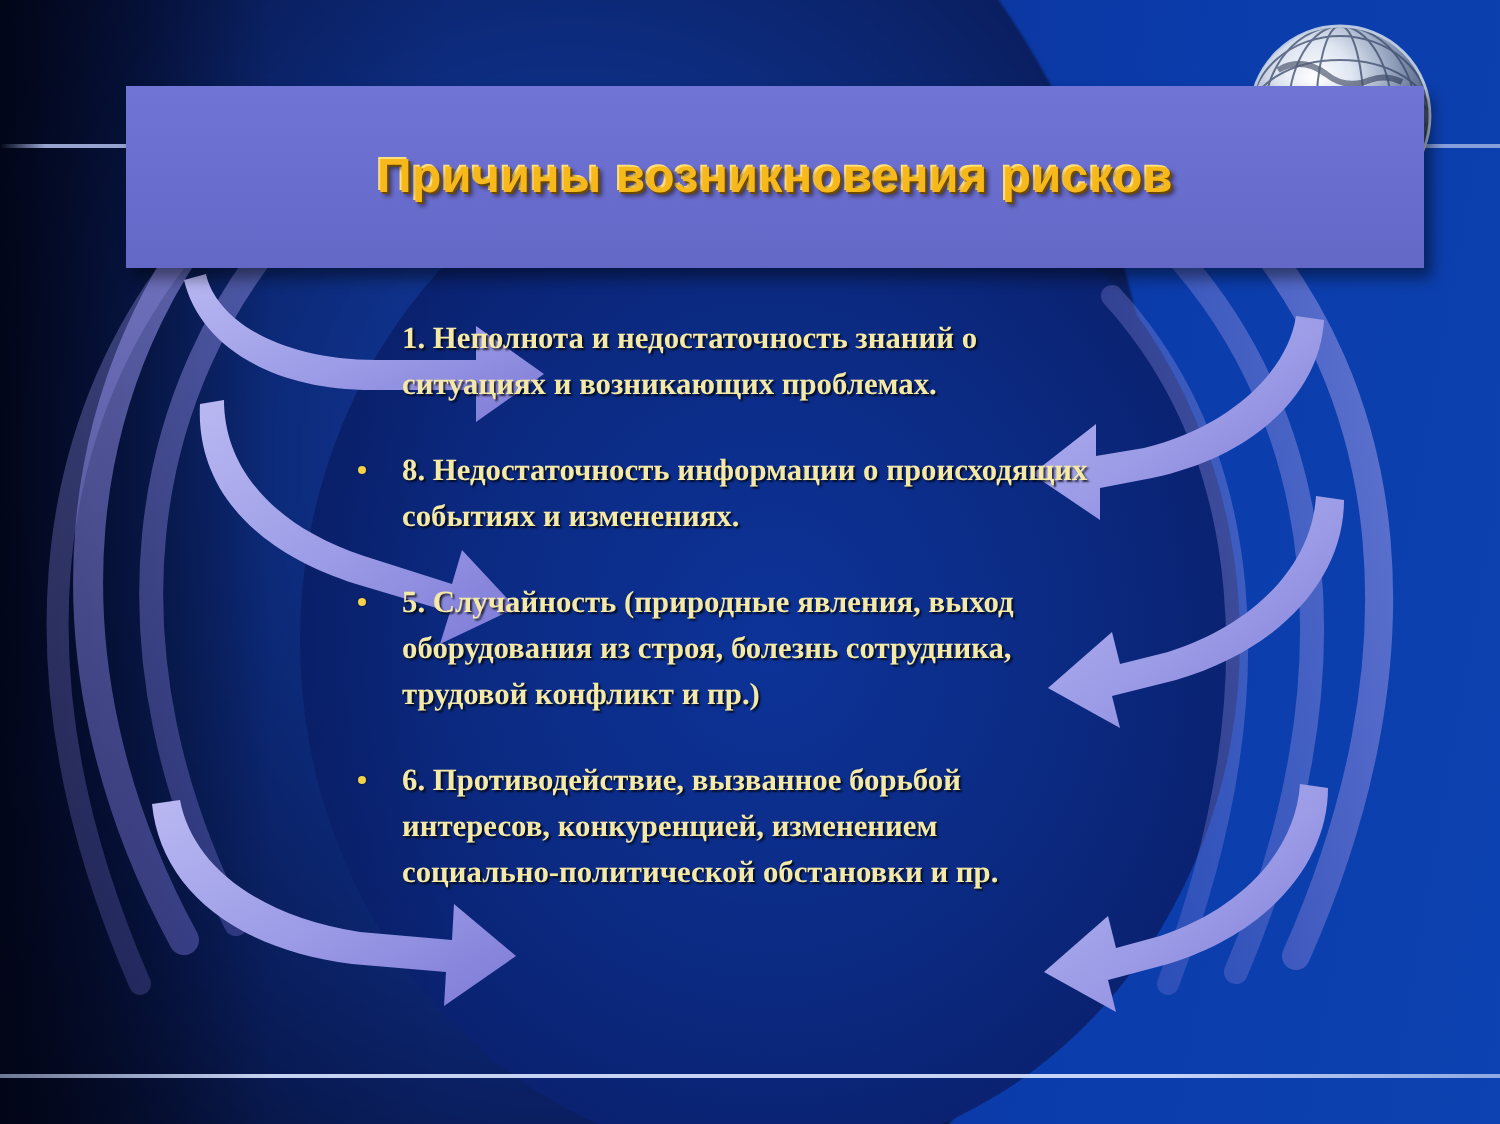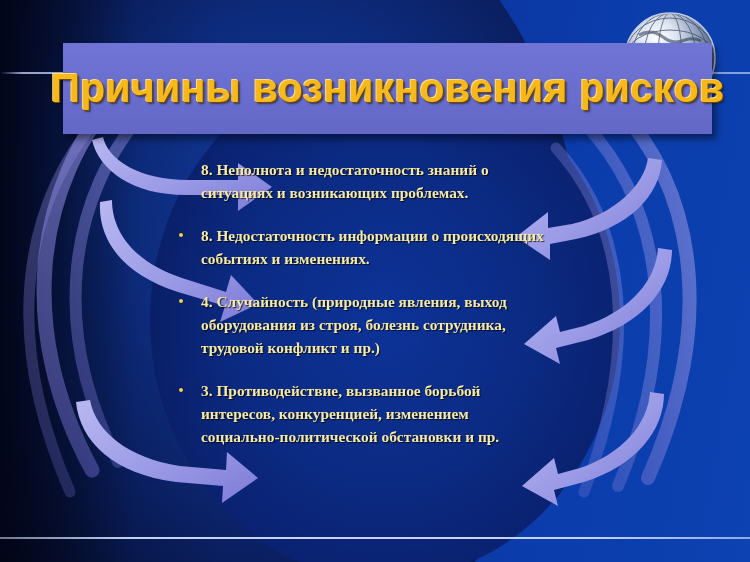--- a/index.html
+++ b/index.html
@@ -128,21 +128,21 @@
     height: 91px;
     background: linear-gradient(180deg, #7074d4 0%, #6a6ece 48%, #6367c6 100%);
     box-shadow: 4px 5px 7px rgba(0,0,0,0.45);
     display: flex;
     align-items: center;
     justify-content: center;
   }
   .title-text {
     font-family: "Liberation Sans", sans-serif;
     font-weight: bold;
-    font-size: 41px;
+    font-size: 24px;
     letter-spacing: 0.3px;
     color: #f7b81b;
     text-shadow:
         1px 1px 0 #6b4a06,
         2px 2px 2px rgba(20,10,0,0.55),
        -1px -1px 0 #ffe07a;
     white-space: nowrap;
   }
 
   
@@ -297,33 +297,33 @@
   </div>
 
   <div class="title-box">
     <div class="title-text">Причины возникновения рисков</div>
   </div>
 
   <div class="body-list">
 
     <div class="bullet-row">
 
-      <div class="bullet-text">8. Неполнота и недостаточность знаний о ситуациях и возникающих проблемах.</div>
+      <div class="bullet-text">1. Неполнота и недостаточность знаний о ситуациях и возникающих проблемах.</div>
     </div>
 
     <div class="bullet-row">
       <span class="bullet-dot"></span>
       <div class="bullet-text">8. Недостаточность информации о происходящих событиях и изменениях.</div>
     </div>
 
     <div class="bullet-row">
       <span class="bullet-dot"></span>
-      <div class="bullet-text">4. Случайность (природные явления, выход оборудования из строя, болезнь сотрудника, трудовой конфликт и пр.)</div>
+      <div class="bullet-text">5. Случайность (природные явления, выход оборудования из строя, болезнь сотрудника, трудовой конфликт и пр.)</div>
     </div>
 
     <div class="bullet-row">
       <span class="bullet-dot"></span>
-      <div class="bullet-text">3. Противодействие, вызванное борьбой интересов, конкуренцией, изменением социально-политической обстановки и пр.</div>
+      <div class="bullet-text">6. Противодействие, вызванное борьбой интересов, конкуренцией, изменением социально-политической обстановки и пр.</div>
     </div>
 
   </div>
 
 </div>
 
 </body></html>

